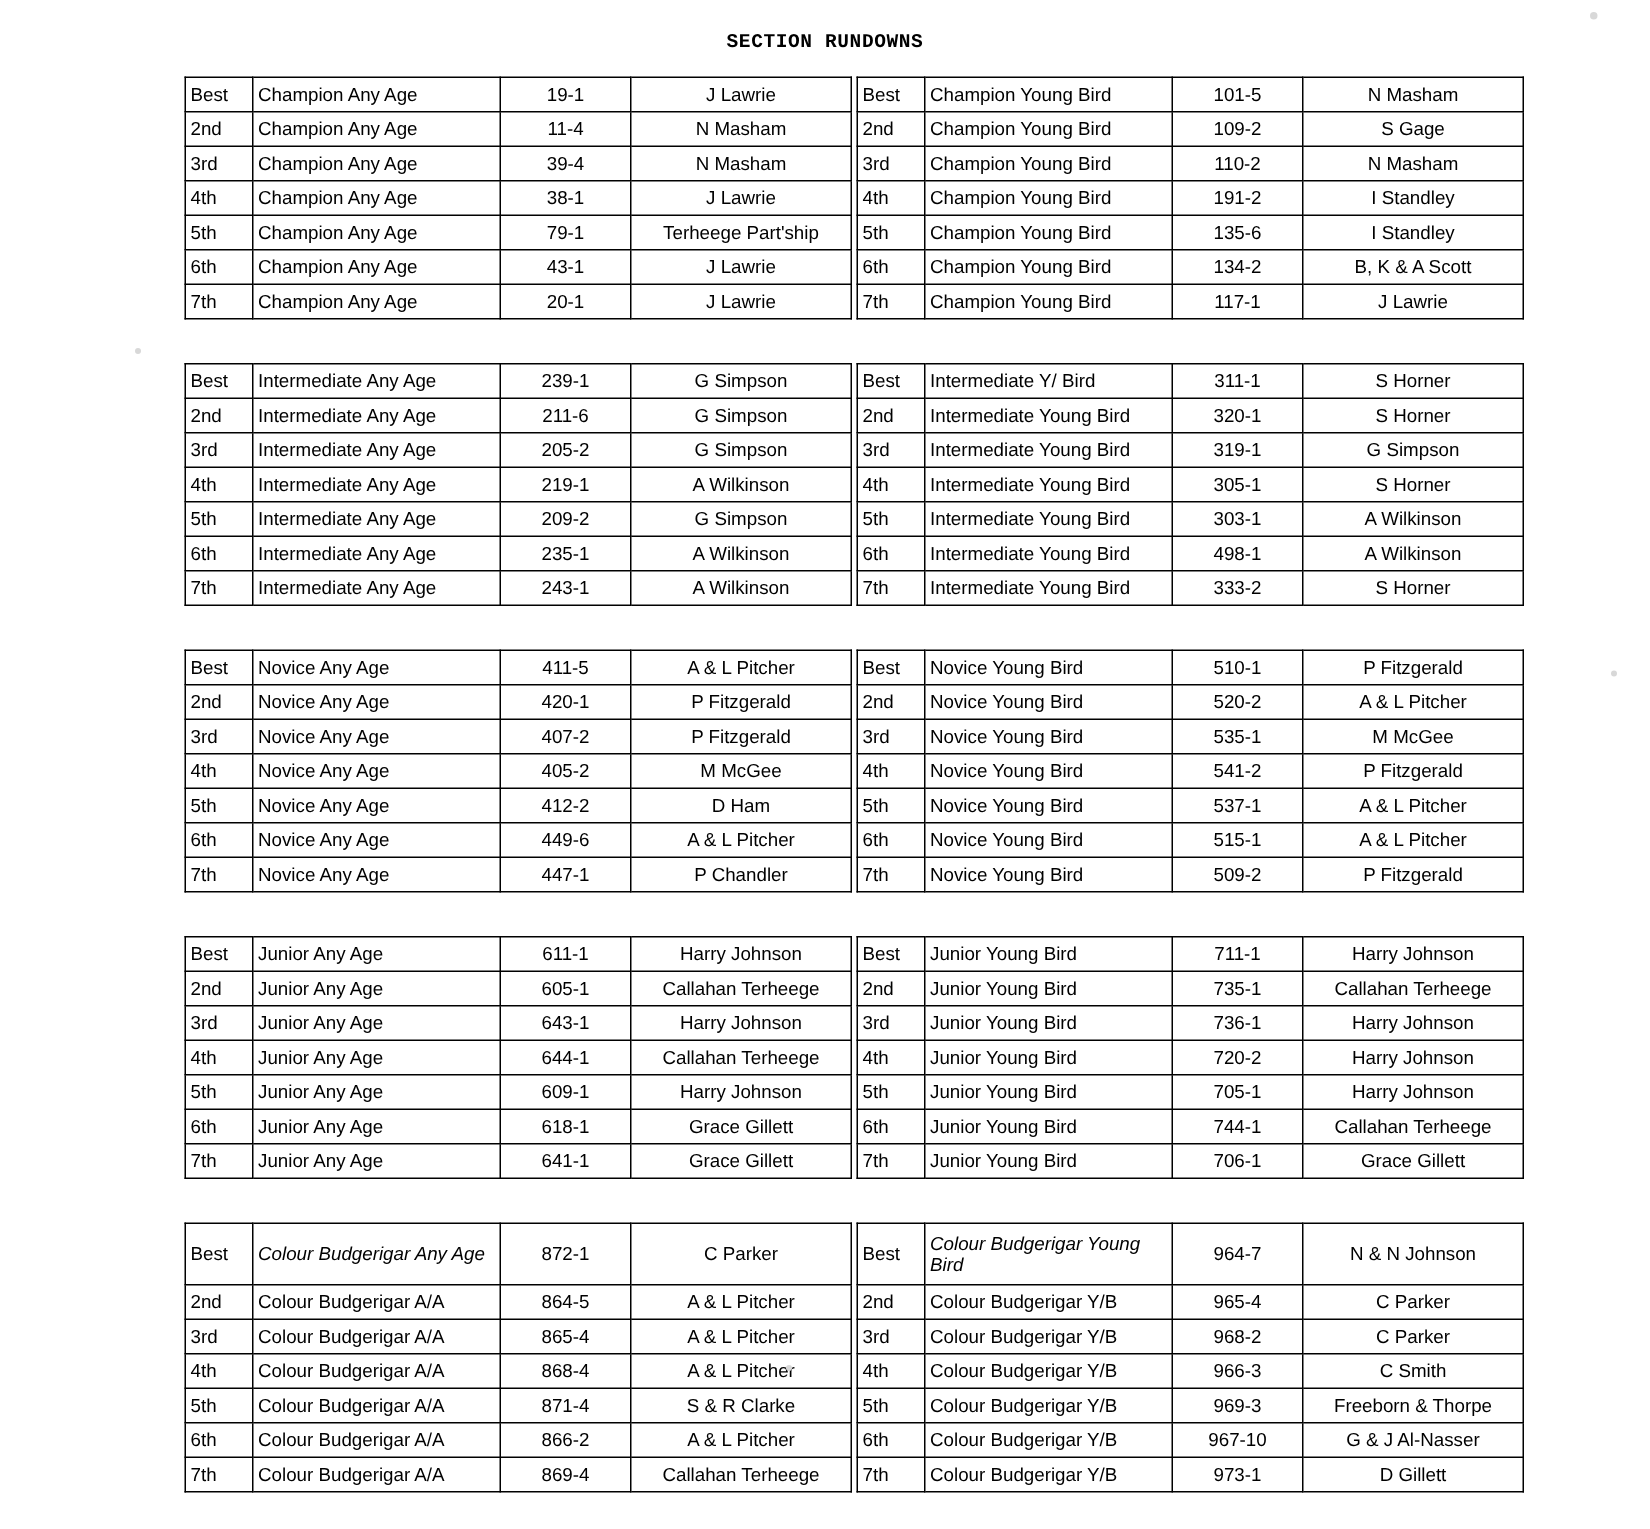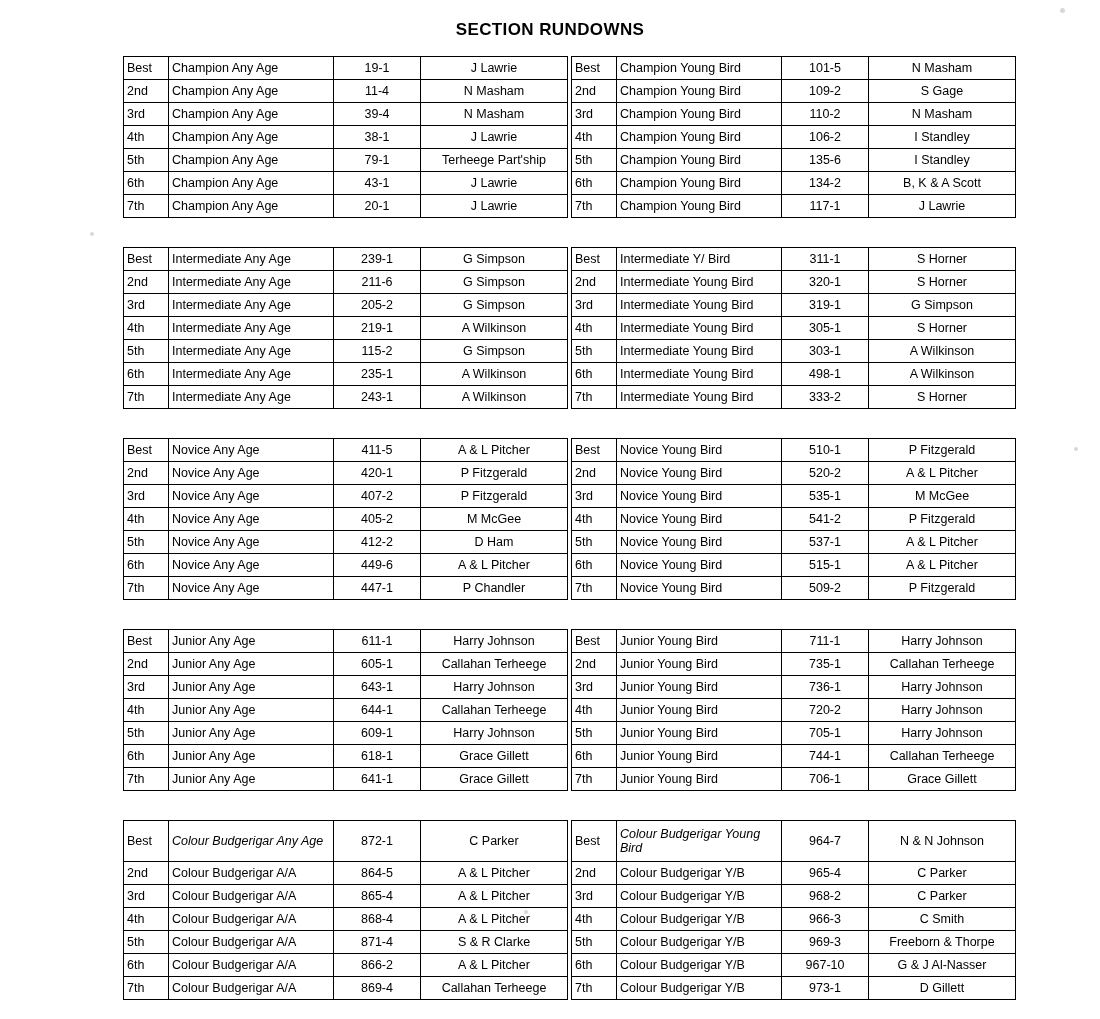--- a/index.html
+++ b/index.html
@@ -11,24 +11,25 @@
     width: 1100px;
     height: 1019px;
     font-family: "Liberation Sans", sans-serif;
     color: #000000;
     position: relative;
     overflow: hidden;
   }
   #page-title {
     text-align: center;
     font-weight: bold;
-    font-size: 17px;
+    font-size: 13px;
     letter-spacing: 0.4px;
     margin-top: 20px;
     margin-bottom: 16px;
+    font-family: Liberation Mono, monospace;
   }
   .grid {
     position: relative;
     width: 1100px;
     margin-left: 23px;
   }
   .section-row {
     display: flex;
     justify-content: flex-start;
     padding-left: 100px;
@@ -156,21 +157,21 @@
             </tr>
             <tr>
               <td class="c-place">3rd</td>
               <td class="c-class">Champion Young Bird</td>
               <td class="c-ring">110-2</td>
               <td class="c-owner">N Masham</td>
             </tr>
             <tr>
               <td class="c-place">4th</td>
               <td class="c-class">Champion Young Bird</td>
-              <td class="c-ring">106-2</td>
+              <td class="c-ring">191-2</td>
               <td class="c-owner">I Standley</td>
             </tr>
             <tr>
               <td class="c-place">5th</td>
               <td class="c-class">Champion Young Bird</td>
               <td class="c-ring">135-6</td>
               <td class="c-owner">I Standley</td>
             </tr>
             <tr>
               <td class="c-place">6th</td>
@@ -212,21 +213,21 @@
             </tr>
             <tr>
               <td class="c-place">4th</td>
               <td class="c-class">Intermediate Any Age</td>
               <td class="c-ring">219-1</td>
               <td class="c-owner">A Wilkinson</td>
             </tr>
             <tr>
               <td class="c-place">5th</td>
               <td class="c-class">Intermediate Any Age</td>
-              <td class="c-ring">115-2</td>
+              <td class="c-ring">209-2</td>
               <td class="c-owner">G Simpson</td>
             </tr>
             <tr>
               <td class="c-place">6th</td>
               <td class="c-class">Intermediate Any Age</td>
               <td class="c-ring">235-1</td>
               <td class="c-owner">A Wilkinson</td>
             </tr>
             <tr>
               <td class="c-place">7th</td>

